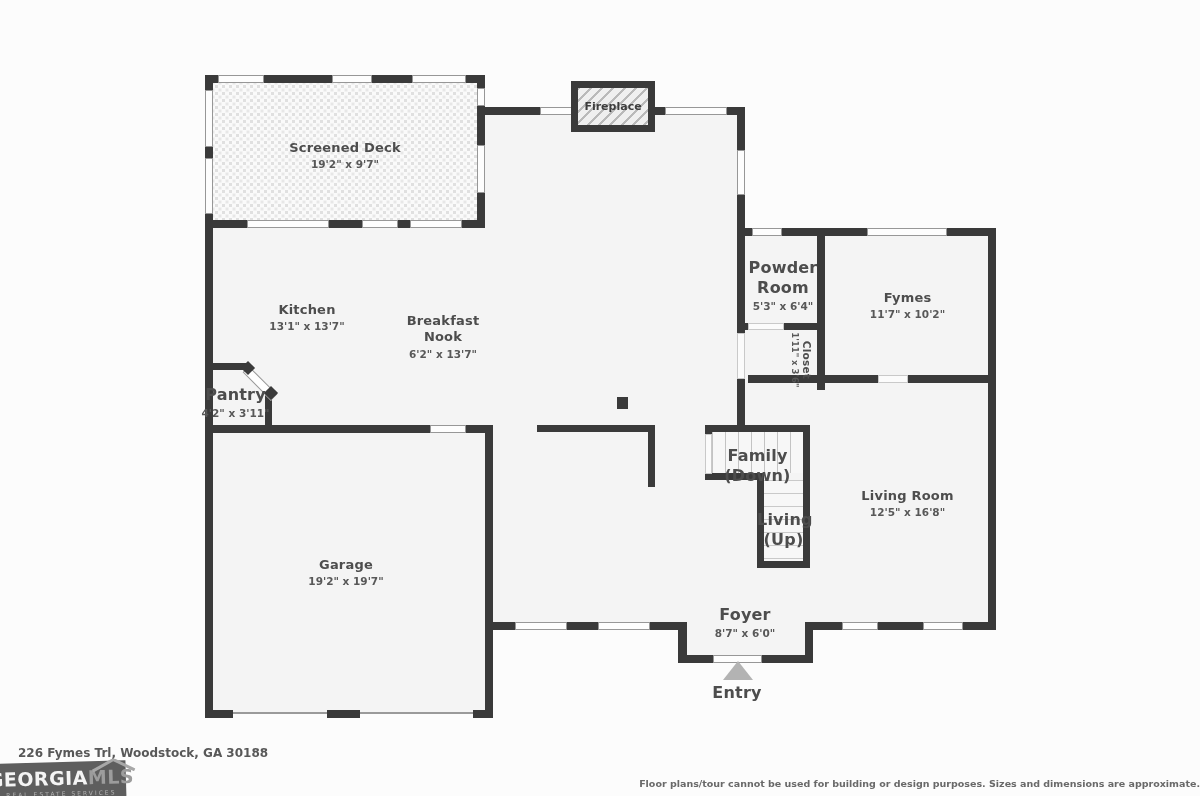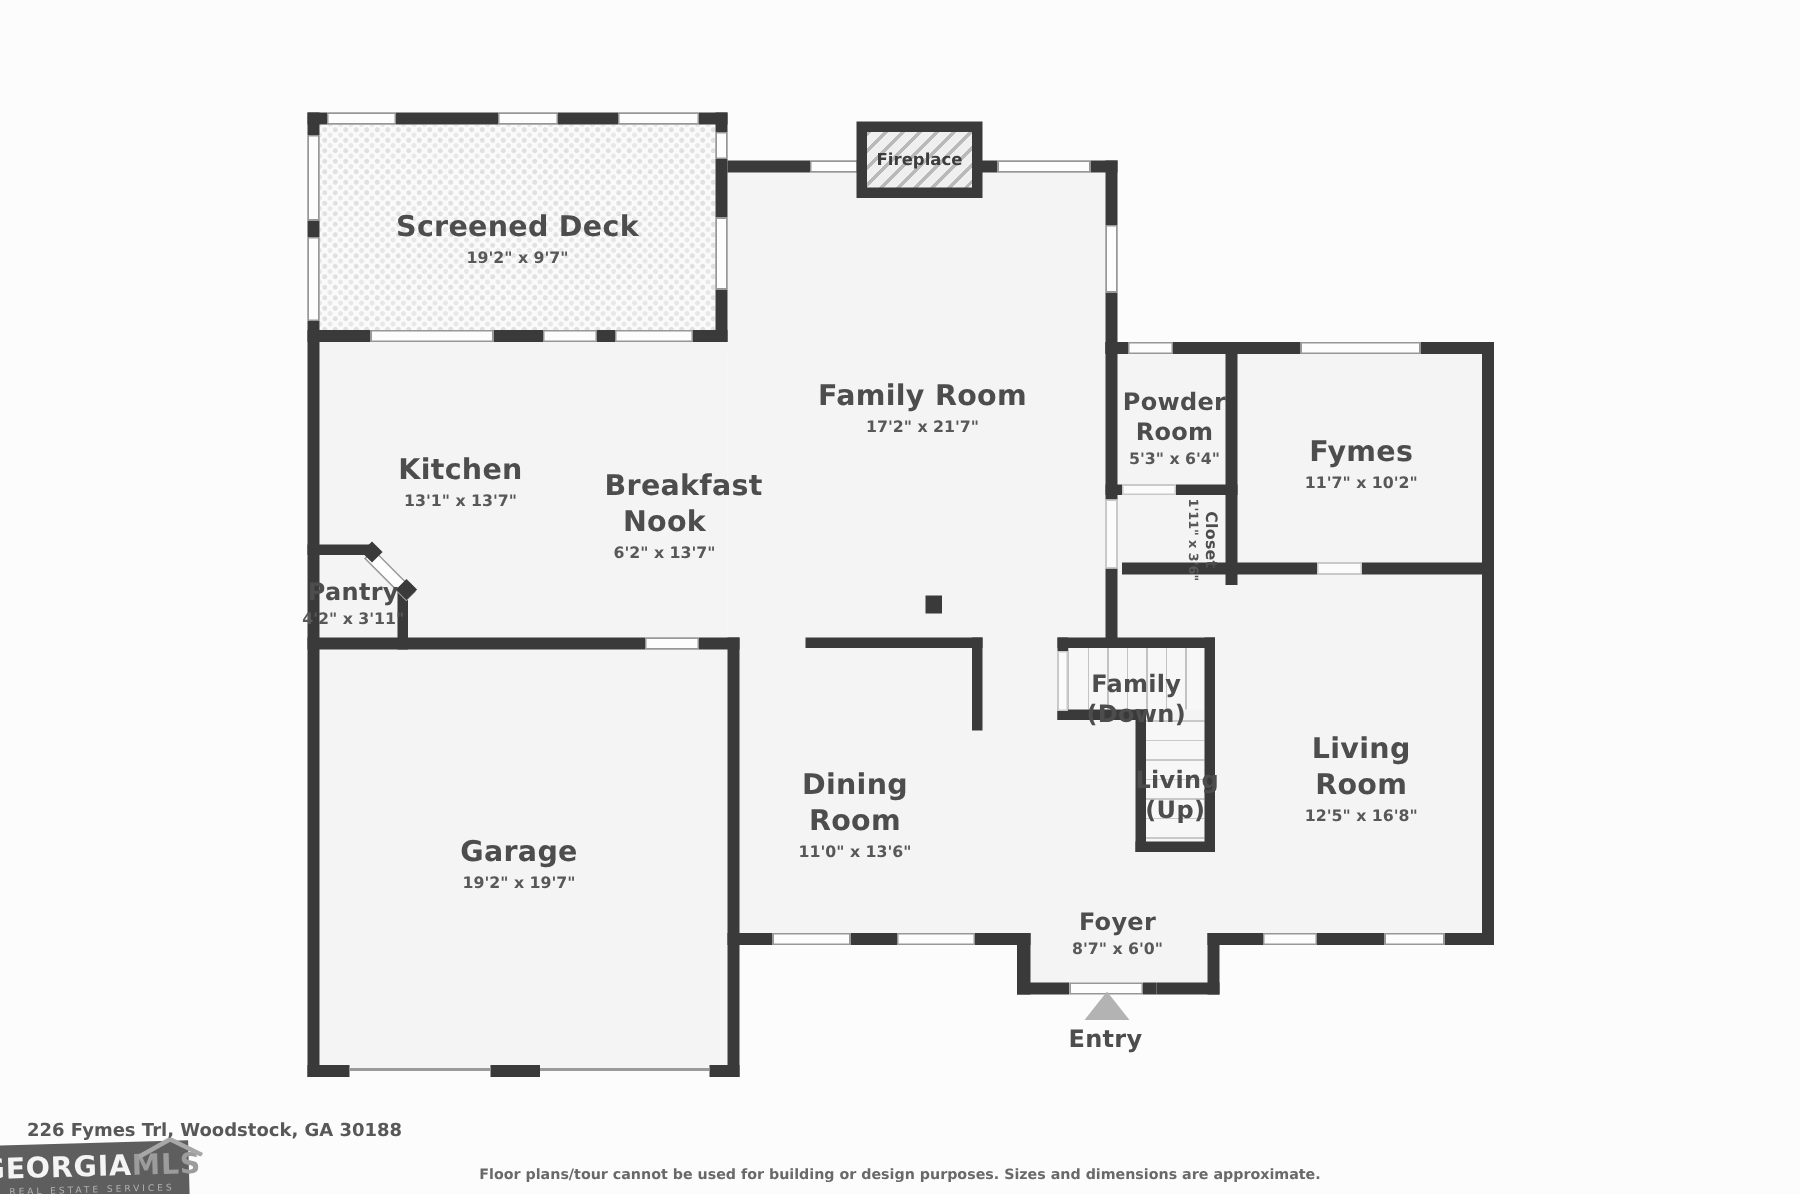--- a/index.html
+++ b/index.html
@@ -24,38 +24,38 @@
   
   .fp-outer{position:absolute;background:#3a3a3a;}
   .fp-inner{position:absolute;background:repeating-linear-gradient(135deg,#b9b9b9 0 2px,#efefef 2px 8px);
     display:flex;align-items:center;justify-content:center;}
   .fp-inner .nm{font-size:11px;font-weight:bold;color:#3d3d3d;}
   
   .diag{position:absolute;background:#fff;border:1px solid #999;box-sizing:border-box;transform-origin:0 0;transform:rotate(45deg);}
   .cap{position:absolute;background:#3a3a3a;transform:rotate(45deg);}
   
   .lbl{position:absolute;text-align:center;color:#4d4d4d;line-height:1.25;}
-  .lbl .nm{font-size:19px;font-weight:bold;letter-spacing:.2px;}
+  .lbl .nm{font-size:13px;font-weight:bold;letter-spacing:.2px;}
   .lbl .dm{font-size:10.5px;font-weight:600;color:#585858;margin-top:2px;}
   .lbl-sm .nm{font-size:16px;}
   .rot{transform:rotate(90deg);}
   .rot .nm{font-size:10.5px;}
   .rot .dm{font-size:8.5px;margin-top:0;}
   
   .tri{position:absolute;width:0;height:0;border-left:15px solid transparent;border-right:15px solid transparent;border-bottom:19px solid #b3b3b3;}
   
   .addr{position:absolute;left:18px;top:746px;font-size:12px;font-weight:bold;color:#585858;}
   .mls{position:absolute;left:-4px;top:762px;width:130px;height:41px;background:#5e5e5e;
     transform:rotate(-1.6deg);display:flex;flex-direction:column;align-items:center;justify-content:center;z-index:5;}
   .mls .brand{font-size:19px;font-weight:bold;line-height:1;letter-spacing:.5px;position:relative;}
   .mls .b1{color:#f4f4f4;}
   .mls .b2{color:#9c9c9c;}
   .mls .tag{font-size:6px;letter-spacing:2px;color:#b2b2b2;margin-top:2px;}
   .roof{position:absolute;right:-2px;top:-9px;}
-  .disc{position:absolute;left:0;top:778px;width:1200px;text-align:center;font-size:9.5px;font-weight:600;color:#696969;}
+  .disc{position:absolute;left:0;top:778px;width:1200px;text-align:right;font-size:9.5px;font-weight:600;color:#696969;}
 </style>
 </head>
 <body>
 
 <div class="canvas">
 
   <div class="deck-fill" style="left:213px;top:83px;width:264px;height:137px;"></div>
   <div class="fill" style="left:485px;top:115px;width:252px;height:121px;"></div>
   <div class="fill" style="left:213px;top:228px;width:272px;height:205px;"></div>
   <div class="fill" style="left:213px;top:433px;width:272px;height:281px;"></div>
@@ -142,24 +142,20 @@
   <div class="fp-inner" style="left:578px;top:88px;width:70px;height:37px;">
     <span class="nm">Fireplace</span>
   </div>
 
   <div class="tri" style="left:723px;top:661px;"></div>
 
   <div class="lbl" style="left:255px;top:140px;width:180px;">
     <div class="nm">Screened Deck</div>
     <div class="dm">19'2" x 9'7"</div>
   </div>
-  <div class="lbl" style="left:540px;top:253px;width:150px;">
-    <div class="nm">Family Room</div>
-    <div class="dm">17'2" x 21'7"</div>
-  </div>
   <div class="lbl lbl-sm" style="left:738px;top:258px;width:90px;">
     <div class="nm">Powder Room</div>
     <div class="dm">5'3" x 6'4"</div>
   </div>
   <div class="lbl" style="left:845px;top:290px;width:125px;">
     <div class="nm">Fymes</div>
     <div class="dm">11'7" x 10'2"</div>
   </div>
   <div class="lbl rot" style="left:766px;top:348px;width:70px;">
     <div class="nm">Closet</div>
@@ -175,24 +171,20 @@
   </div>
   <div class="lbl lbl-sm" style="left:188px;top:385px;width:95px;">
     <div class="nm">Pantry</div>
     <div class="dm">4'2" x 3'11"</div>
   </div>
   <div class="lbl lbl-sm" style="left:712px;top:446px;width:91px;">
     <div class="nm">Family (Down)</div>
   </div>
   <div class="lbl lbl-sm" style="left:757px;top:510px;width:53px;">
     <div class="nm">Living (Up)</div>
-  </div>
-  <div class="lbl" style="left:505px;top:512px;width:130px;">
-    <div class="nm">Dining Room</div>
-    <div class="dm">11'0" x 13'6"</div>
   </div>
   <div class="lbl" style="left:845px;top:488px;width:125px;">
     <div class="nm">Living Room</div>
     <div class="dm">12'5" x 16'8"</div>
   </div>
   <div class="lbl" style="left:286px;top:557px;width:120px;">
     <div class="nm">Garage</div>
     <div class="dm">19'2" x 19'7"</div>
   </div>
   <div class="lbl lbl-sm" style="left:695px;top:605px;width:100px;">

